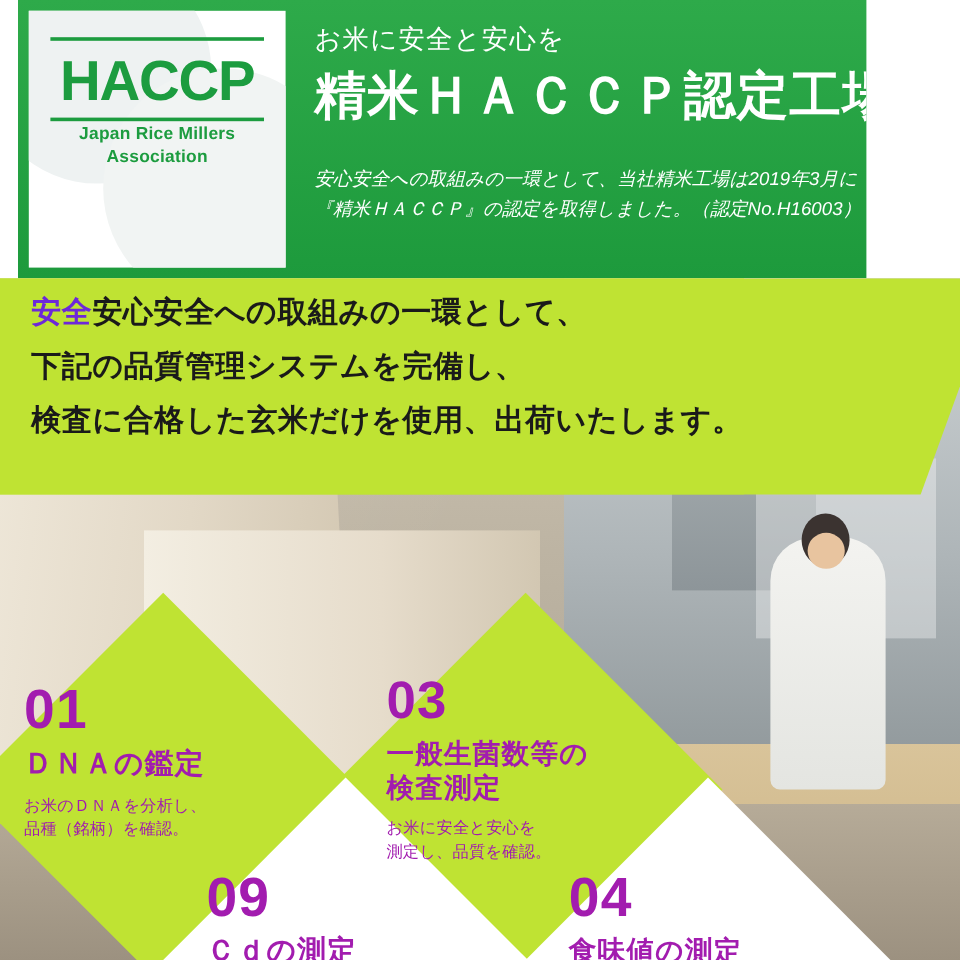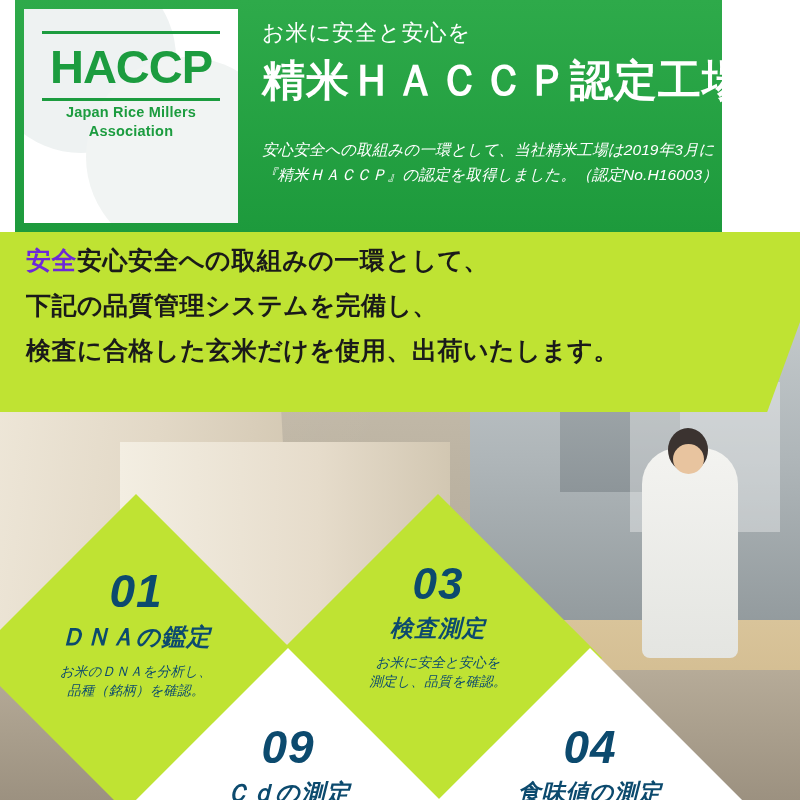--- a/index.html
+++ b/index.html
@@ -243,23 +243,21 @@
     transform: rotate(45deg);
   }
   .dm1 { left: 20px;  top: 310px; }
   .dm2 { left: 172px; top: 464px; background:#ffffff; }
   .dm3 { left: 322px; top: 310px; }
   .dm4 { left: 474px; top: 464px; background:#ffffff; }
 
   .item {
     position: absolute;
     width: 232px;
-    text-align: center;
-    color: #0c4a6e;
-    font-style: italic;
+    color: #a21caf;
   }
   .it1 { left: 20px;  top: 336px; }
   .it2 { left: 172px; top: 492px; }
   .it3 { left: 322px; top: 330px; }
   .it4 { left: 474px; top: 492px; }
 
   .it-num {
     font-family: "Liberation Sans", sans-serif;
     font-size: 46px;
     font-weight: bold;
@@ -356,20 +354,21 @@
 
     <div class="item it2">
       <div class="it-num">09</div>
       <div class="it-title">Ｃｄの測定</div>
 
     </div>
 
     <div class="item it3">
       <div class="it-num">03</div>
       <div class="it-title">
+        <div>一般生菌数等の</div>
         <div>検査測定</div>
       </div>
       <div class="it-desc">
         <div>お米に安全と安心を</div>
         <div>測定し、品質を確認。</div>
       </div>
     </div>
 
     <div class="item it4">
       <div class="it-num">04</div>

